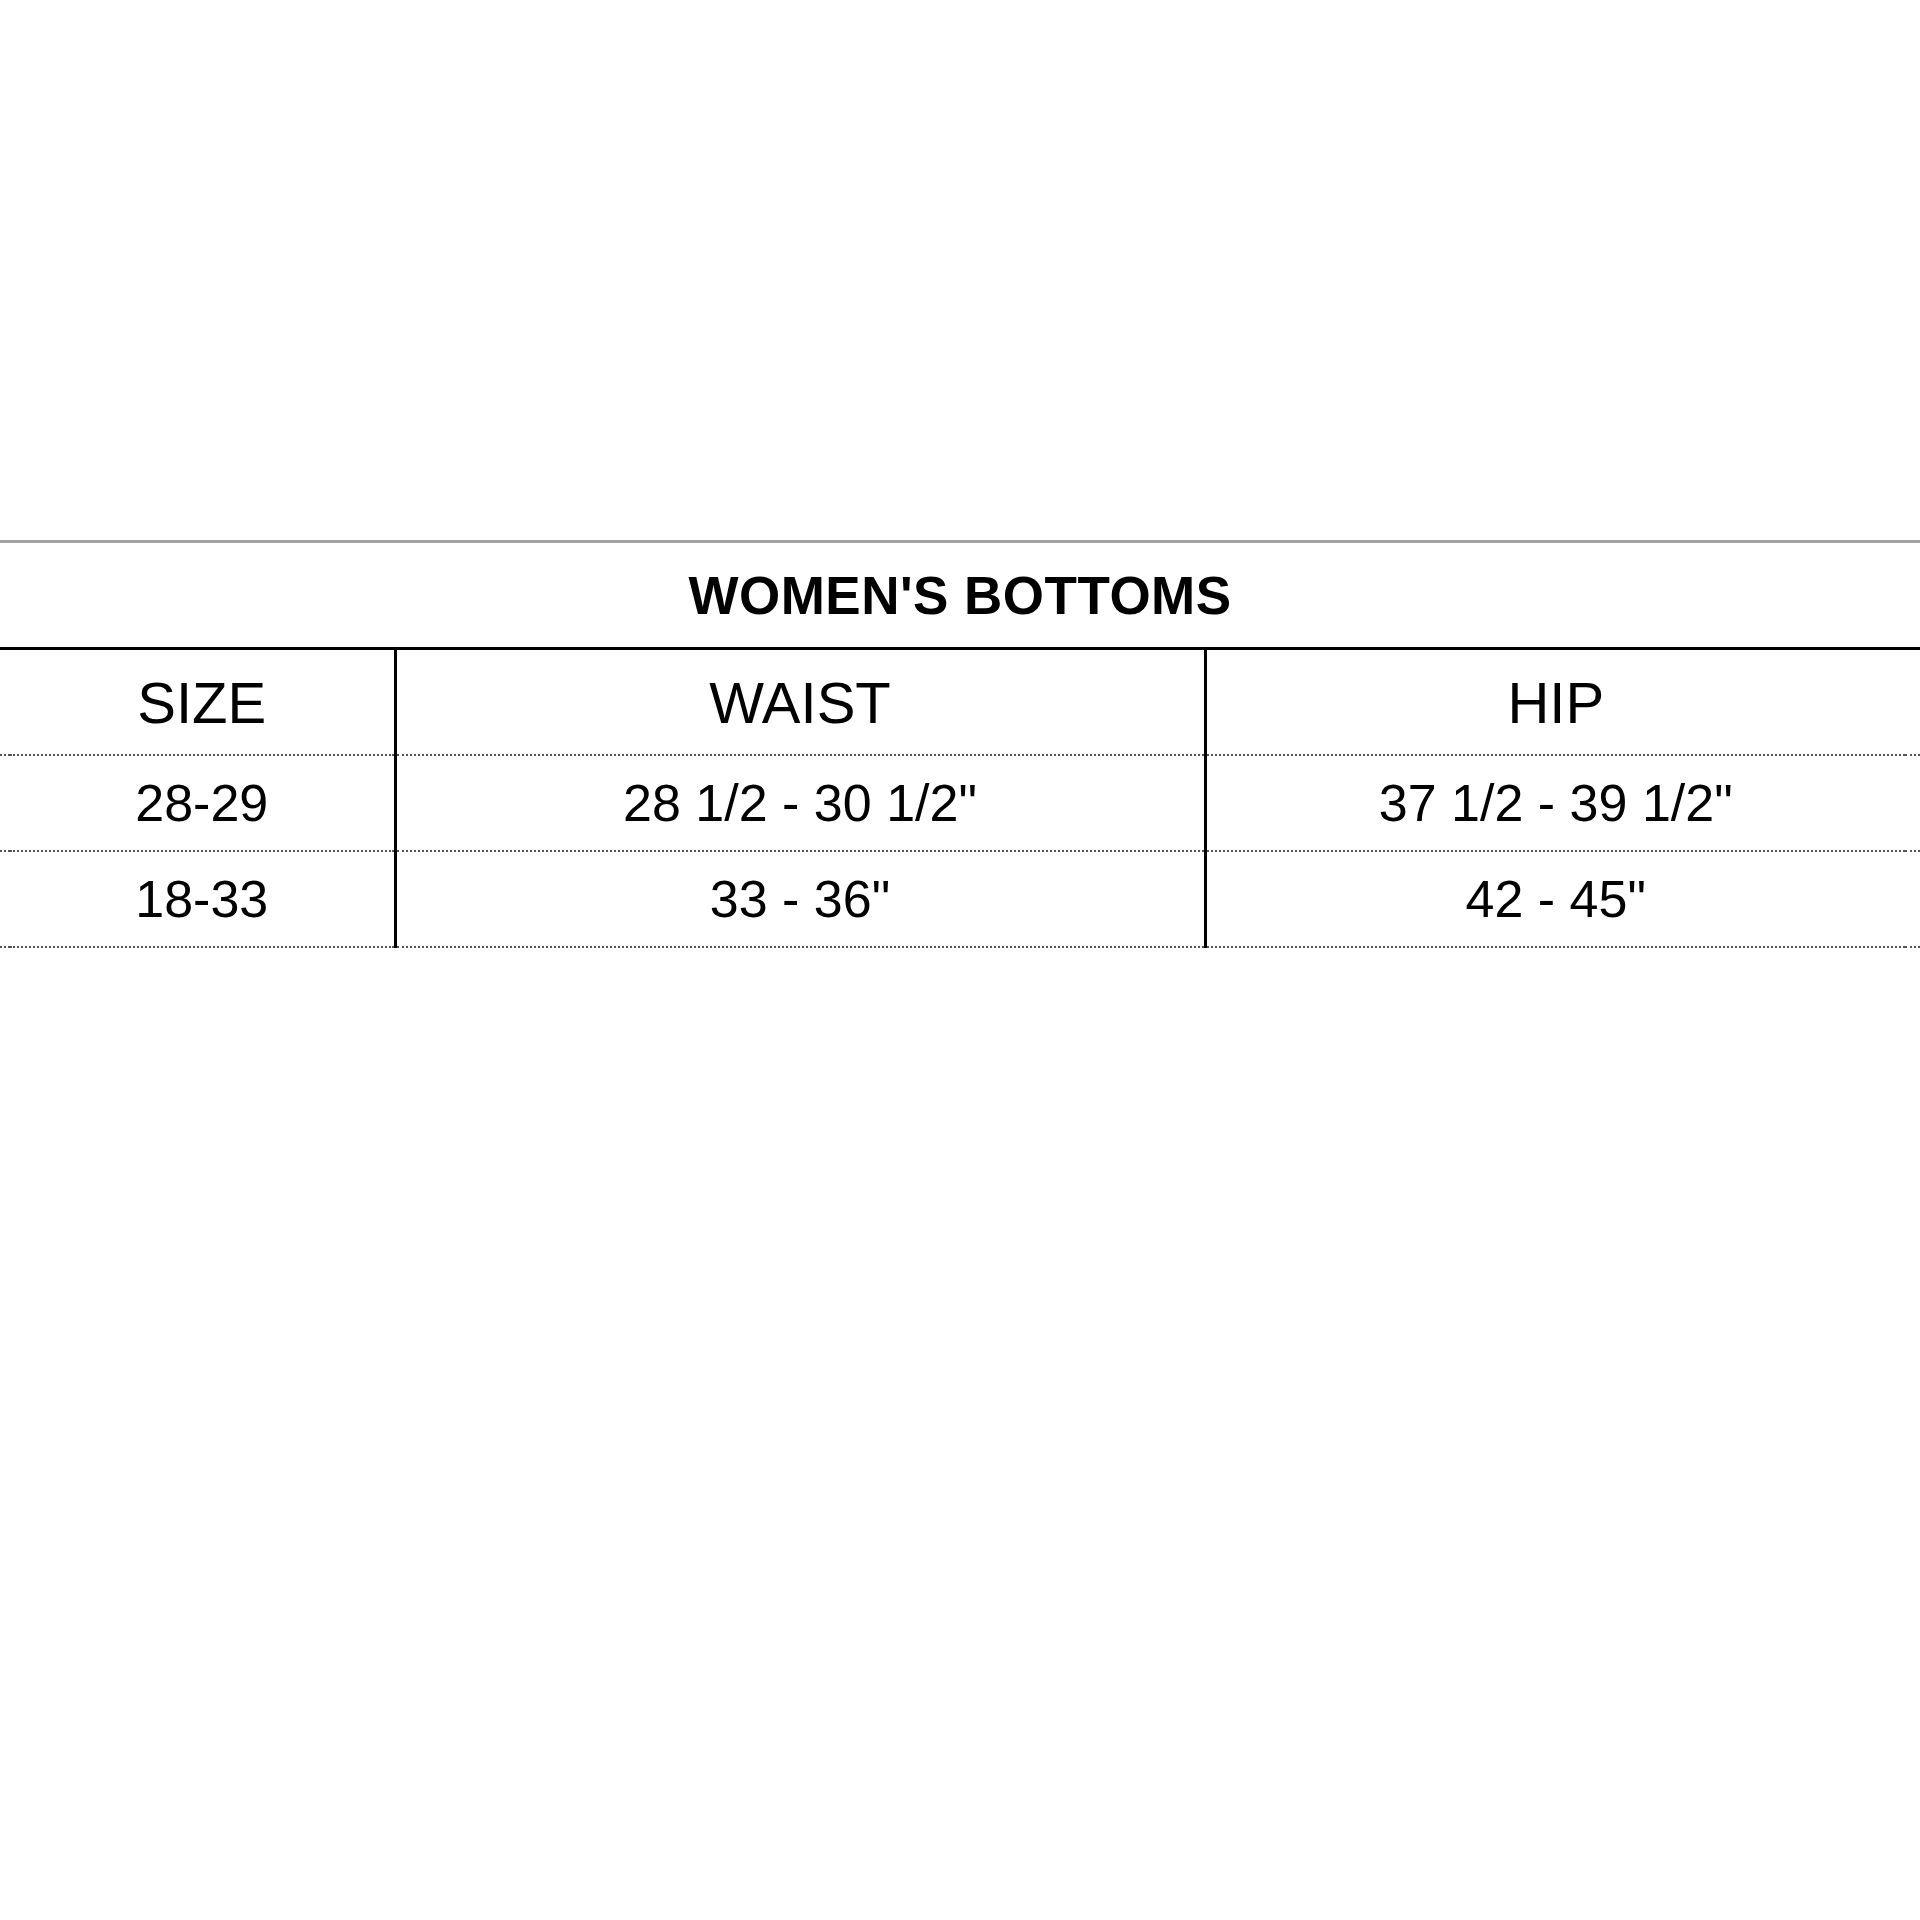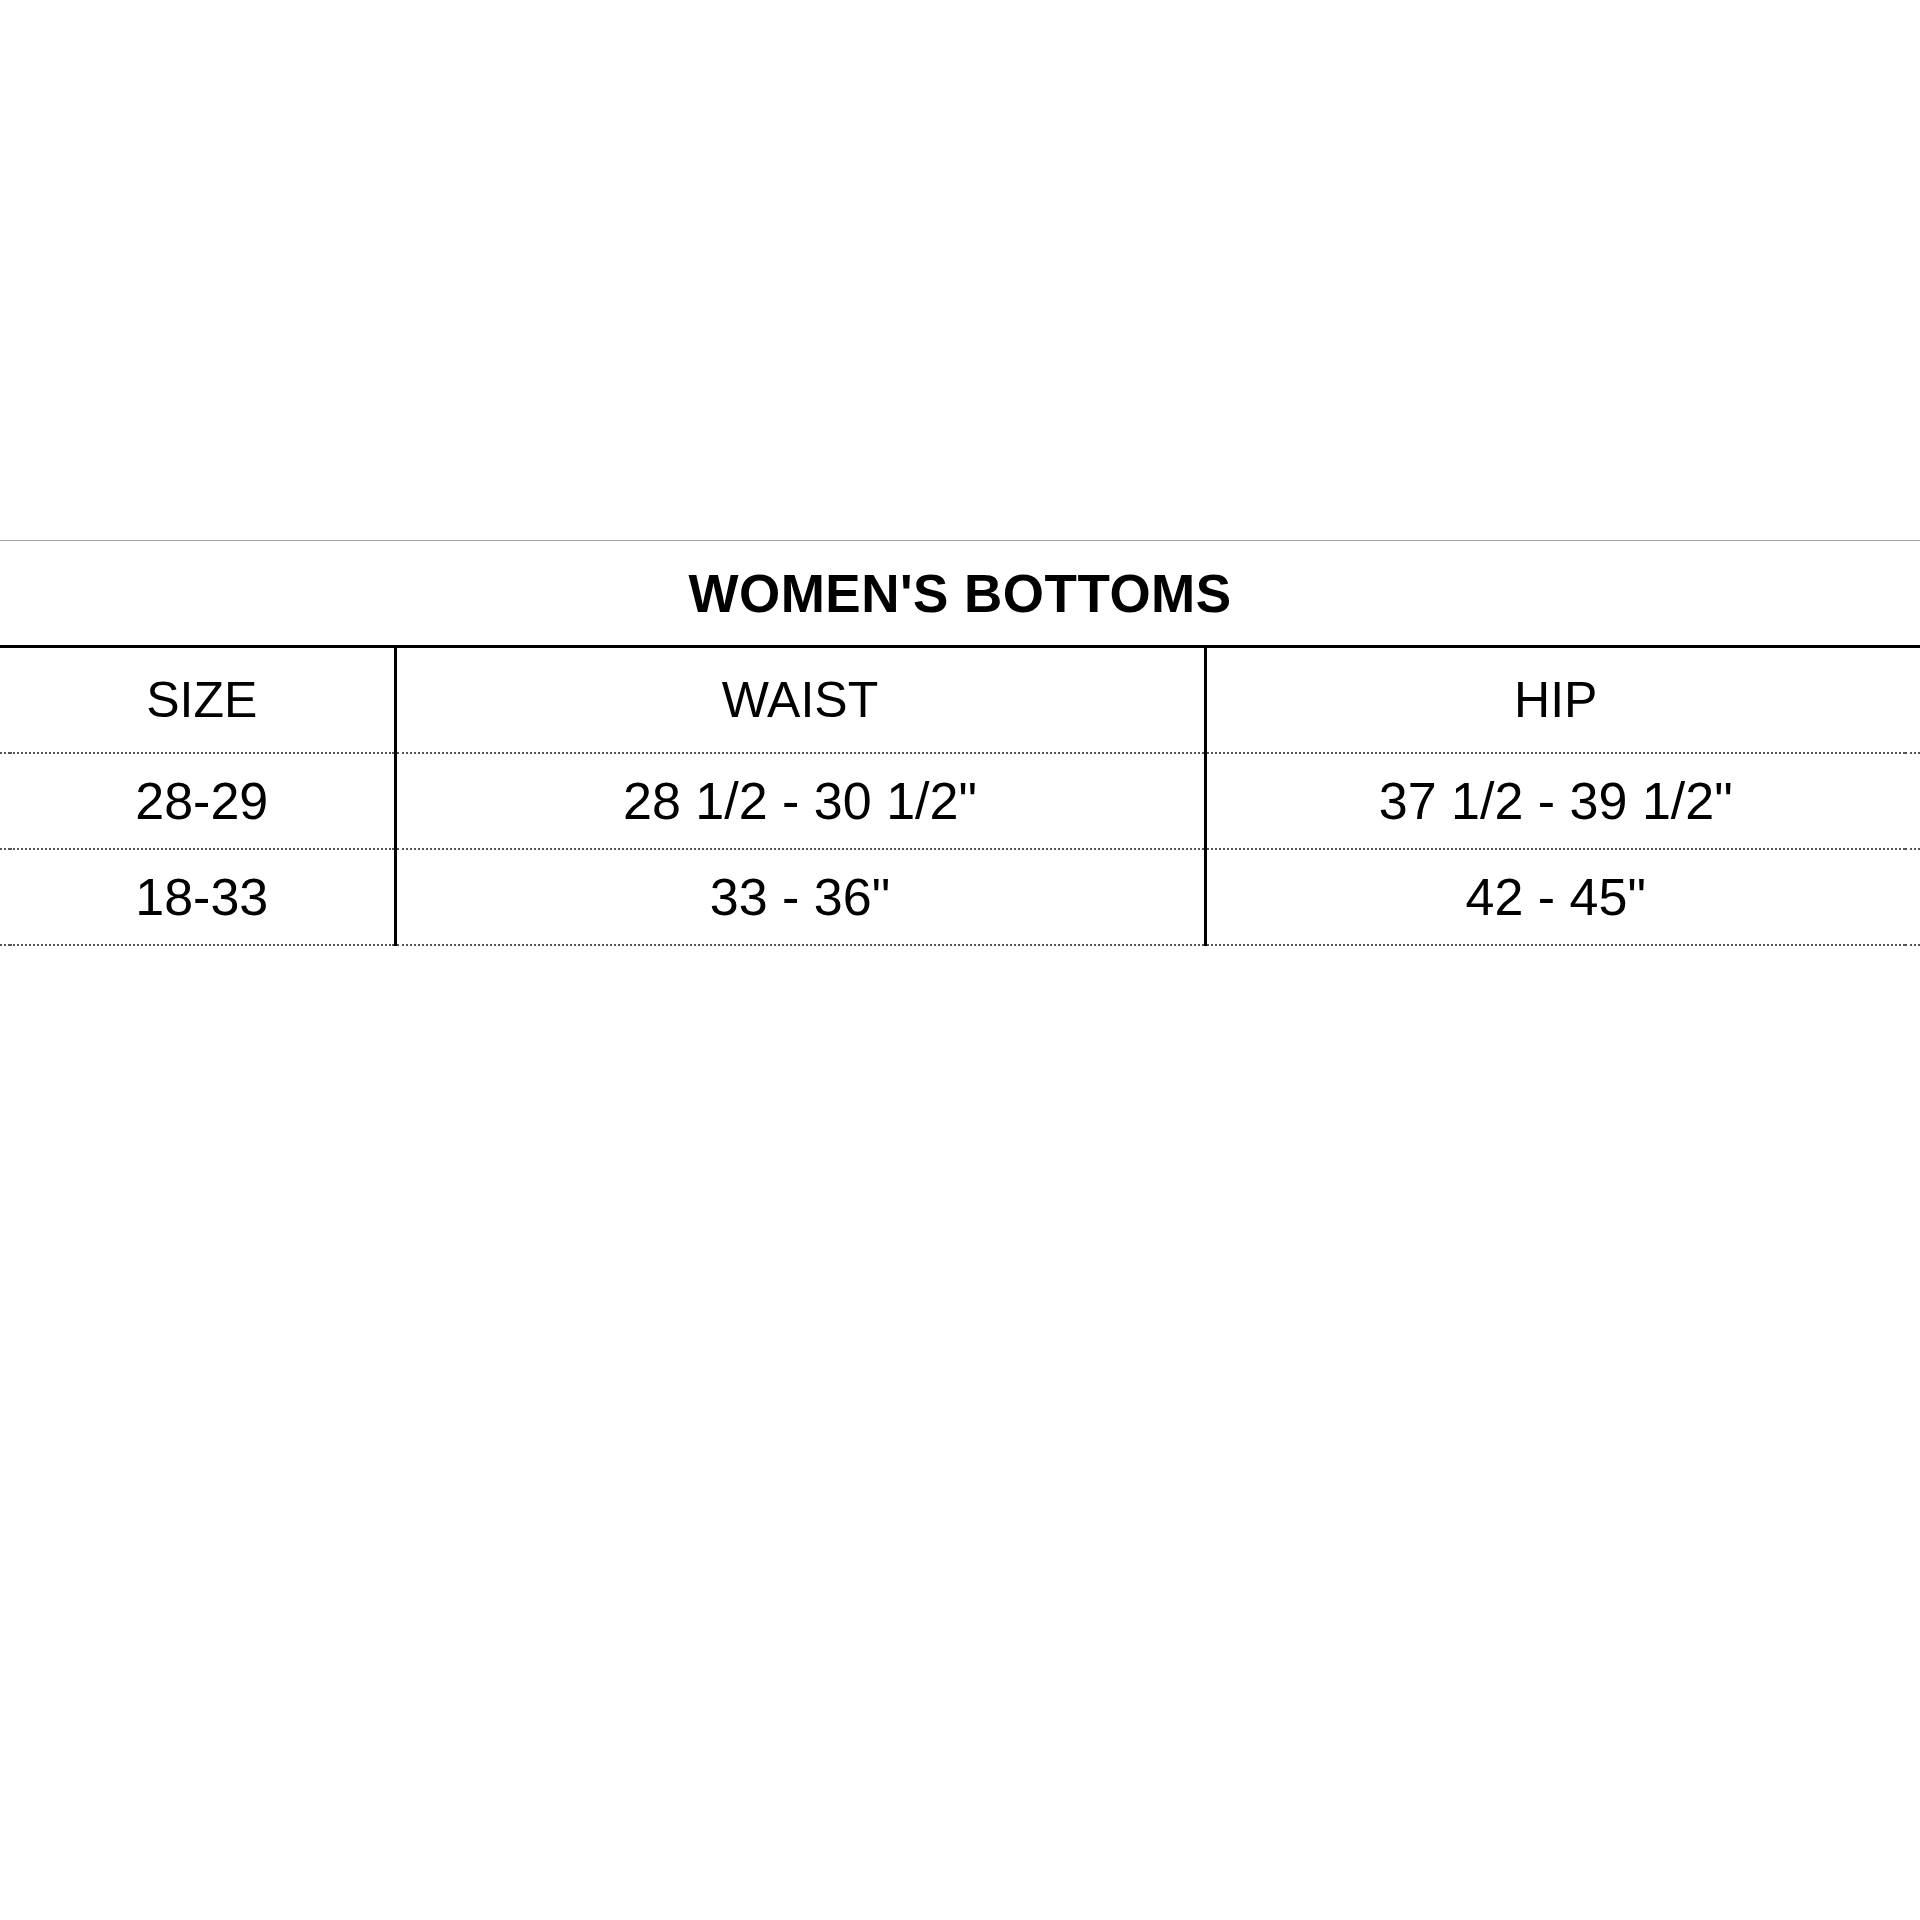--- a/index.html
+++ b/index.html
@@ -39,31 +39,31 @@
 
   
   col.c-left   { width: 10px; }
   col.c-size   { width: 385px; }
   col.c-waist  { width: 810px; }
   col.c-hip    { width: 700px; }
   col.c-right  { width: 15px; }
 
   
   .title-cell {
-    border-top: 1px solid #a3a3a3;
+    border-top: 3px solid #a3a3a3;
     border-bottom: 3px solid #000;
     height: 104px;
     font-size: 53px;
     font-weight: bold;
     letter-spacing: 0.5px;
   }
 
   .header-cell {
     height: 104px;
-    font-size: 50px;
+    font-size: 58px;
     font-weight: normal;
     border-bottom: 2px dotted #555;
   }
 
   .data-cell {
     height: 94px;
     font-size: 52px;
     border-bottom: 2px dotted #555;
   }
 

